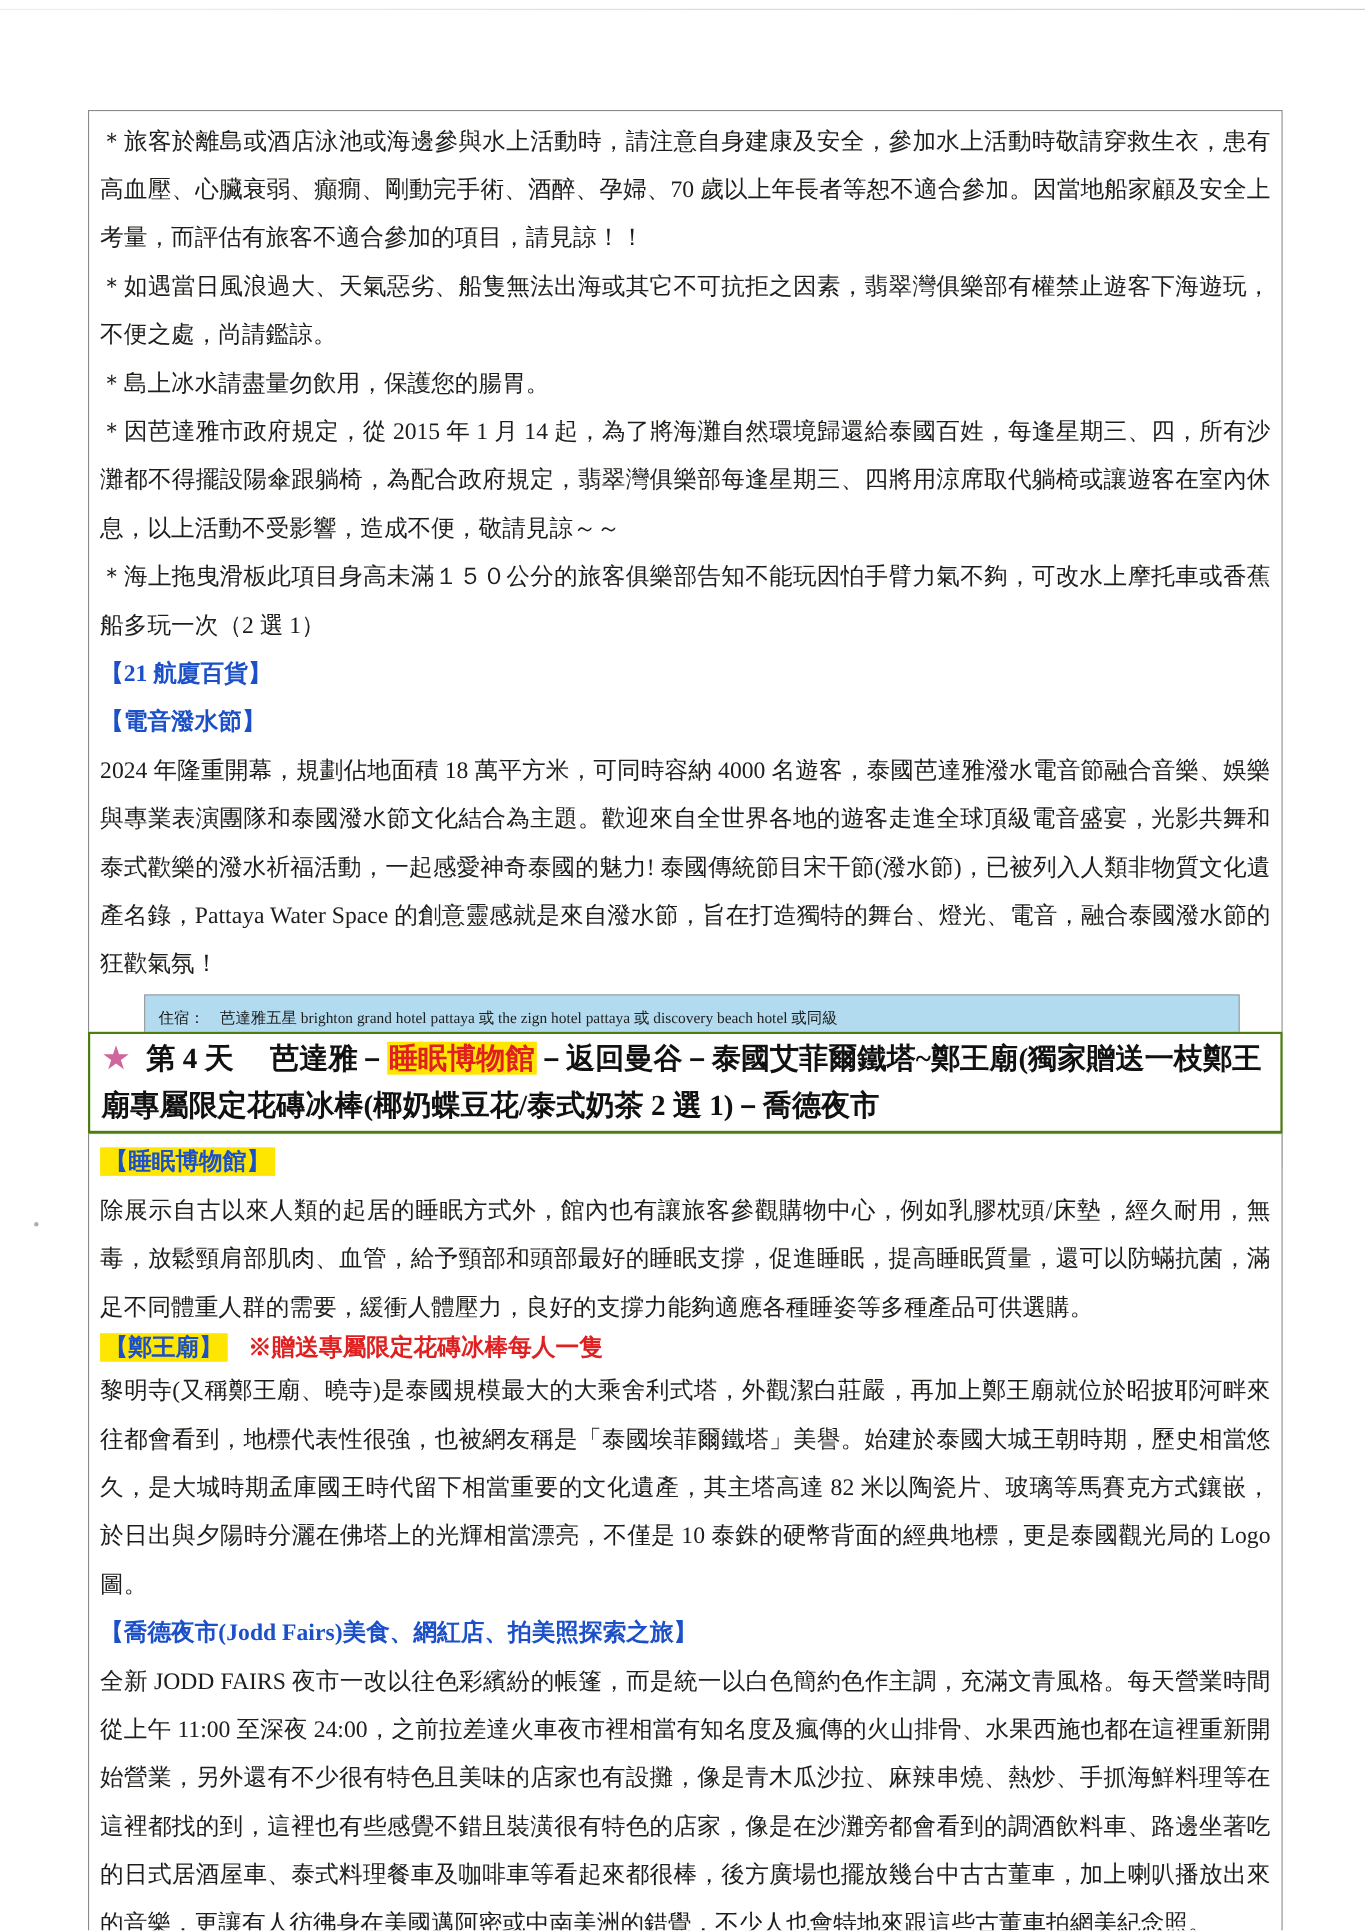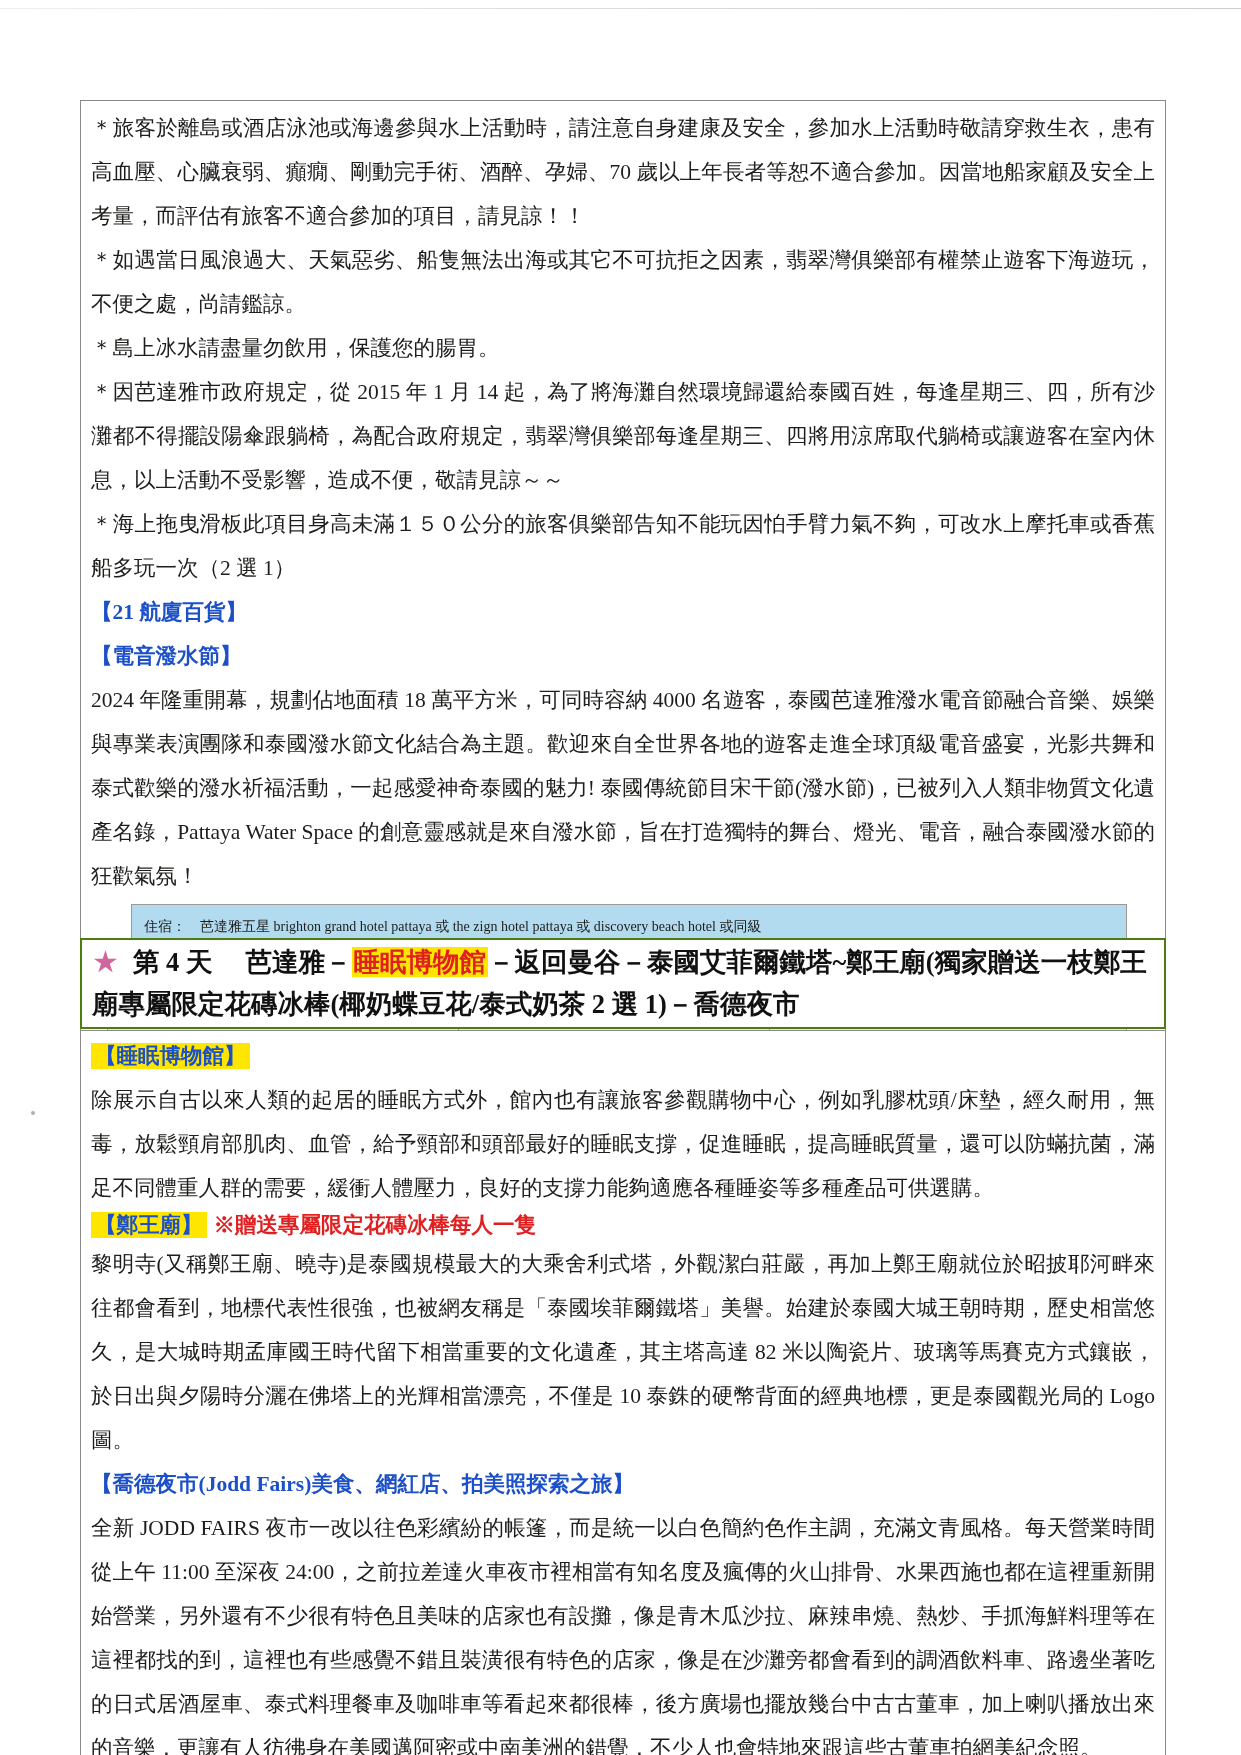--- a/index.html
+++ b/index.html
@@ -49,21 +49,21 @@
     padding:3px 10px 4px 10px;
   }
   p.body, h3.sec{
     margin:0;padding:0;
     font-size:21.5px;line-height:44px;
     text-align:justify;
     text-justify:inter-ideograph;
   }
   h3.sec{font-weight:bold;color:var(--accent_blue);text-align:left;}
   .yellow-bg{background:var(--highlight_yellow);padding:1px 4px;}
-  .red-note{color:var(--alert_red);font-weight:bold;margin-left:7px;}
+  .red-note{color:var(--alert_red);font-weight:bold;margin-left:19px;}
   .title-line{margin:0;font-size:21.5px;line-height:31.5px;}
   .title-line .t{font-weight:bold;color:var(--accent_blue);}
 
   
   .hotel-table{margin:6px 28px 2px 16px;}
   .accom-row{
     background:var(--table_header_bg);
     border:1px solid #999999;
     font-size:14px;line-height:26px;
     padding:9px 12px;

